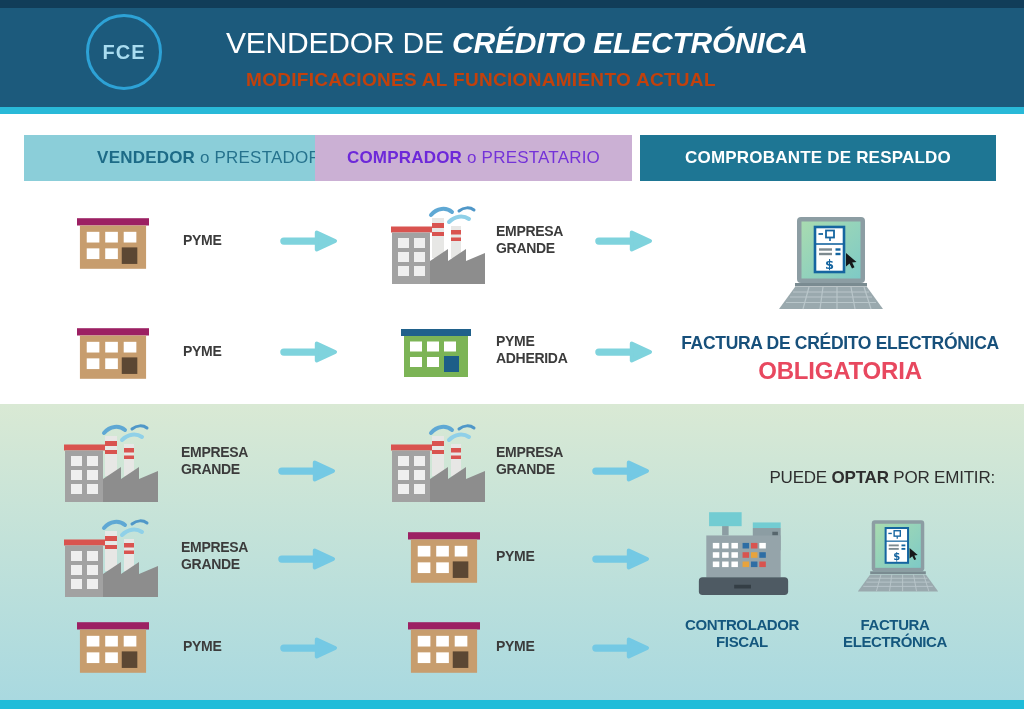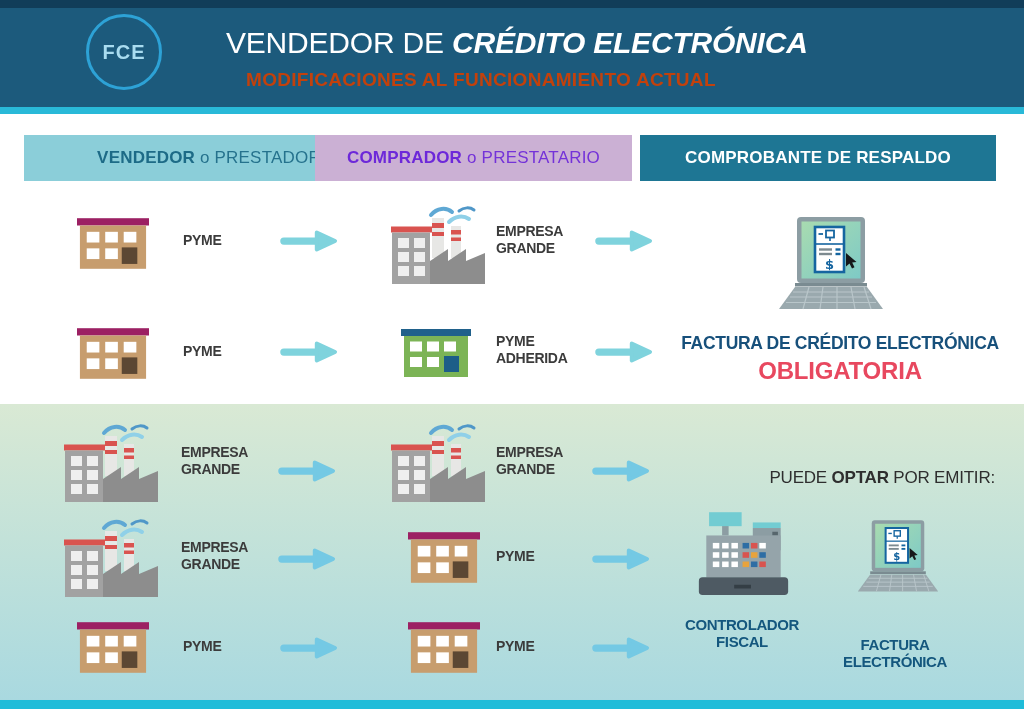--- a/index.html
+++ b/index.html
@@ -277,15 +277,15 @@
     </svg>
   <svg class="abs icon" style="left:408px;top:622px;width:72px;height:51px">
       <use href="#sym-pyme"></use>
     </svg>
   <div class="abs lbl" style="left:496px;top:638px;width:70px">PYME</div>
   <svg class="abs icon arrow b" style="left:592px;top:636px">
       <use href="#sym-arrow"></use>
     </svg>
 
   <div class="abs opt-label" style="left:676px;top:616px">CONTROLADOR FISCAL</div>
-  <div class="abs opt-label" style="left:829px;top:636px">FACTURA ELECTRÓNICA</div>
+  <div class="abs opt-label" style="left:829px;top:616px">FACTURA ELECTRÓNICA</div>
 
 </div>
 
 </body></html>

